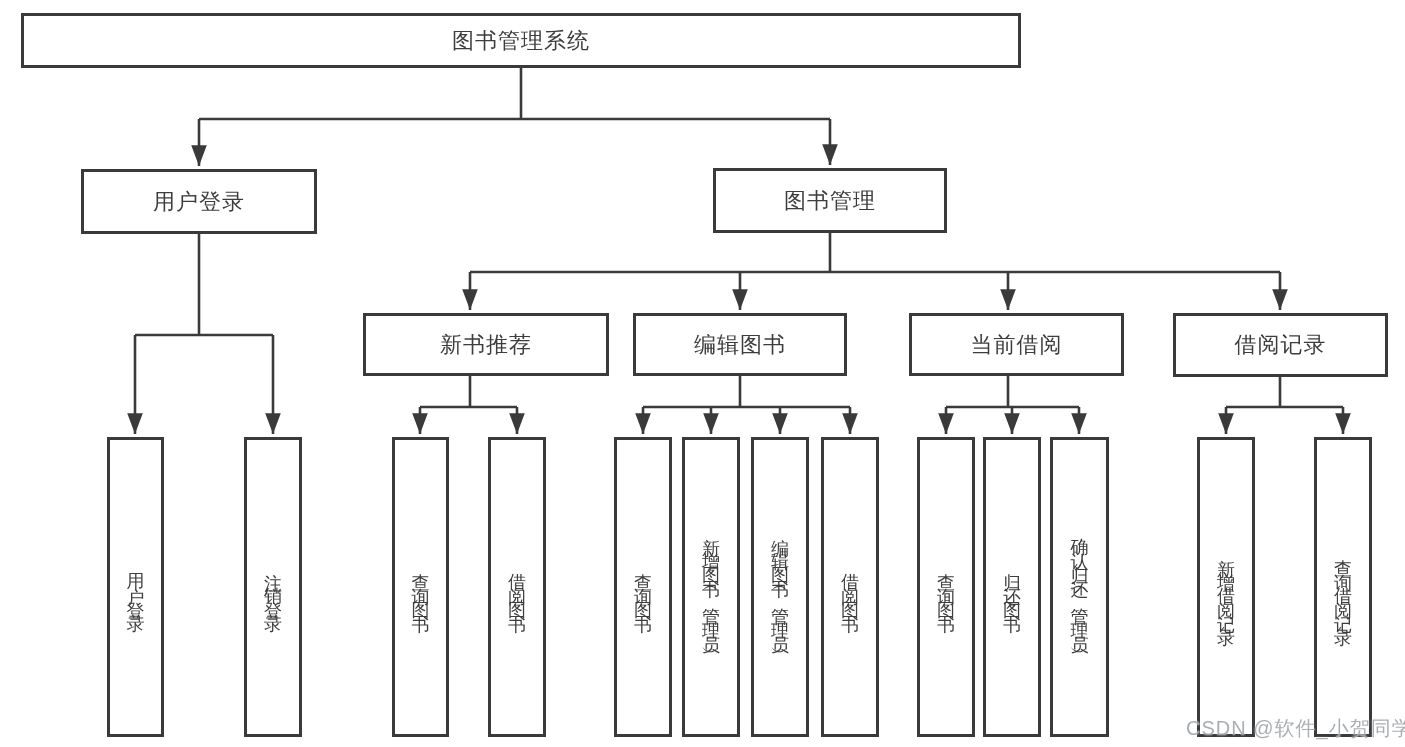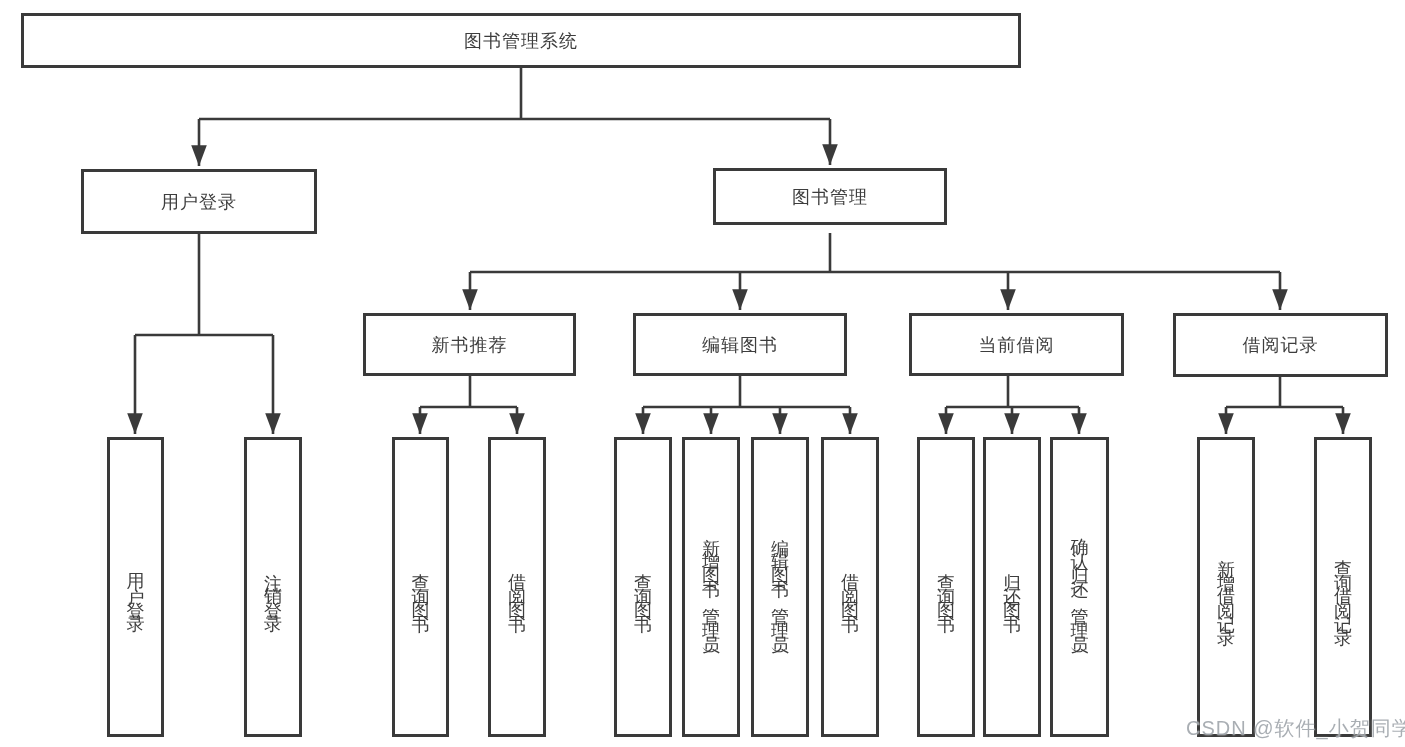--- a/index.html
+++ b/index.html
@@ -24,21 +24,21 @@
     pointer-events: none;
   }
   .node {
     position: absolute;
     box-sizing: border-box;
     background: #ffffff;
     border: 3px solid #3a3a3a;
     display: flex;
     align-items: center;
     justify-content: center;
-    font-size: 18px;
+    font-size: 22px;
     letter-spacing: 1px;
     white-space: nowrap;
   }
   .leaf {
     position: absolute;
     box-sizing: border-box;
     background: #ffffff;
     border: 3px solid #3a3a3a;
     width: 58px;
     height: 300px;
@@ -121,25 +121,25 @@
     </g>
   </svg>
 
   <div class="node" style="left:21px; top:13px; width:1000px; height:55px;">
     <span>图书管理系统</span>
   </div>
 
   <div class="node" style="left:81px; top:169px; width:236px; height:65px;">
     <span>用户登录</span>
   </div>
-  <div class="node" style="left:713px; top:168px; width:234px; height:57px;">
+  <div class="node" style="left:713px; top:168px; width:234px; height:65px;">
     <span>图书管理</span>
   </div>
 
-  <div class="node" style="left:363px; top:313px; width:213px; height:63px;font-family:Liberation Mono, monospace;">
+  <div class="node" style="left:363px; top:313px; width:246px; height:63px;font-family:Liberation Mono, monospace;">
     <span>新书推荐</span>
   </div>
   <div class="node" style="left:633px; top:313px; width:214px; height:63px;">
     <span>编辑图书</span>
   </div>
   <div class="node" style="left:901px; top:313px; width:215px; height:63px;margin-left:8px;">
     <span>当前借阅</span>
   </div>
   <div class="node" style="left:1173px; top:313px; width:215px; height:64px;text-align:right;">
     <span>借阅记录</span>

